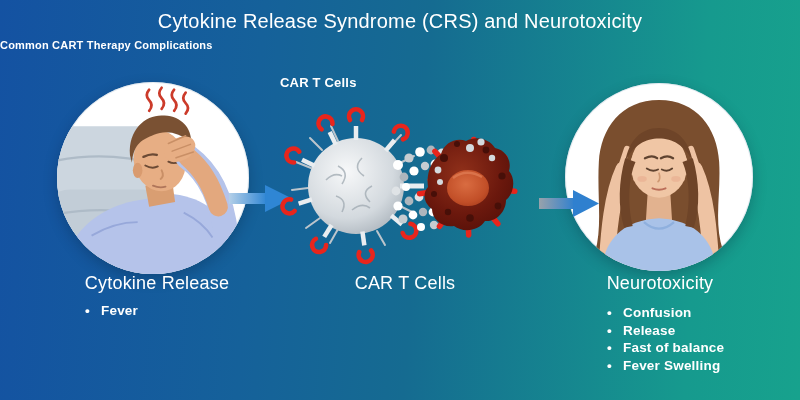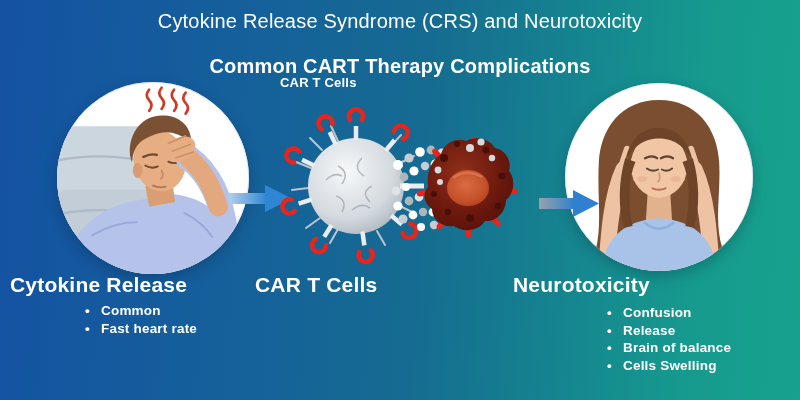--- a/index.html
+++ b/index.html
@@ -7,38 +7,38 @@
   .canvas {
     position:relative; width:800px; height:400px; overflow:hidden;
     font-family:"Liberation Sans", sans-serif;
     background:linear-gradient(94deg,#1452a2 0%, #15619a 32%, #156b91 52%, #169a8e 86%, #17a28d 100%);
   }
   .title {
     position:absolute; top:10px; left:0; width:100%; text-align:center;
     color:#fff; font-size:20px; font-weight:400; letter-spacing:.2px;
   }
   .subtitle {
-    position:absolute; top:55px; left:0; width:100%; text-align:center;
-    color:#fff; font-size:20px; font-weight:600; letter-spacing:.2px;
+    position:absolute; top:39px; left:0; width:100%; 
+    color:#fff; font-size:11px; font-weight:600; letter-spacing:.2px;
   }
   .label-top {
     position:absolute; left:280px; top:75px;
     color:#fff; font-size:13px; font-weight:800; letter-spacing:.2px;
   }
   .circle {
     position:absolute; border-radius:50%; background:#fff; overflow:hidden;
     box-shadow:0 5px 14px rgba(0,20,40,.25), inset 0 0 0 1px rgba(210,220,230,.6);
   }
   .circle svg { display:block; width:100%; height:100%; }
   .circle-left  { left:57px;  top:82px; width:192px; height:192px; }
   .circle-right { left:565px; top:83px; width:188px; height:188px; }
   .deco { position:absolute; left:0; top:0; width:800px; height:400px; pointer-events:none; }
   .heading {
-    position:absolute; width:294px; 
-    color:#fff; font-size:21px; font-weight:700; letter-spacing:.2px;
+    position:absolute; width:294px; text-align:center;
+    color:#fff; font-size:18px; font-weight:400; letter-spacing:.2px;
   }
   .heading-left   { left:10px;  top:273px; }
   .heading-center { left:255px; top:273px; width:300px; }
   .heading-right  { left:513px; top:273px; }
   ul.list {
     position:absolute; list-style:none; color:#fff;
     font-size:13.5px; font-weight:700; letter-spacing:.2px;
   }
   ul.list li { position:relative; padding-left:16px; margin-bottom:4px; line-height:13.5px; }
   ul.list li::before { content:"•"; position:absolute; left:0; top:0; font-size:13.5px; }
@@ -267,23 +267,22 @@
         <circle cx="440" cy="182" r="3"></circle>
       </g>
     </g>
   </svg>
 
   <div class="heading heading-left">Cytokine Release</div>
   <div class="heading heading-center">CAR T Cells</div>
   <div class="heading heading-right">Neurotoxicity</div>
 
   <ul class="list list-left">
-      <li>Common</li>
-      <li>Fast heart rate</li>
+      <li>Fever</li>
     </ul>
   <ul class="list list-right">
       <li>Confusion</li>
       <li>Release</li>
-      <li>Brain of balance</li>
-      <li>Cells Swelling</li>
+      <li>Fast of balance</li>
+      <li>Fever Swelling</li>
     </ul>
 
 </div>
 
 </body></html>

